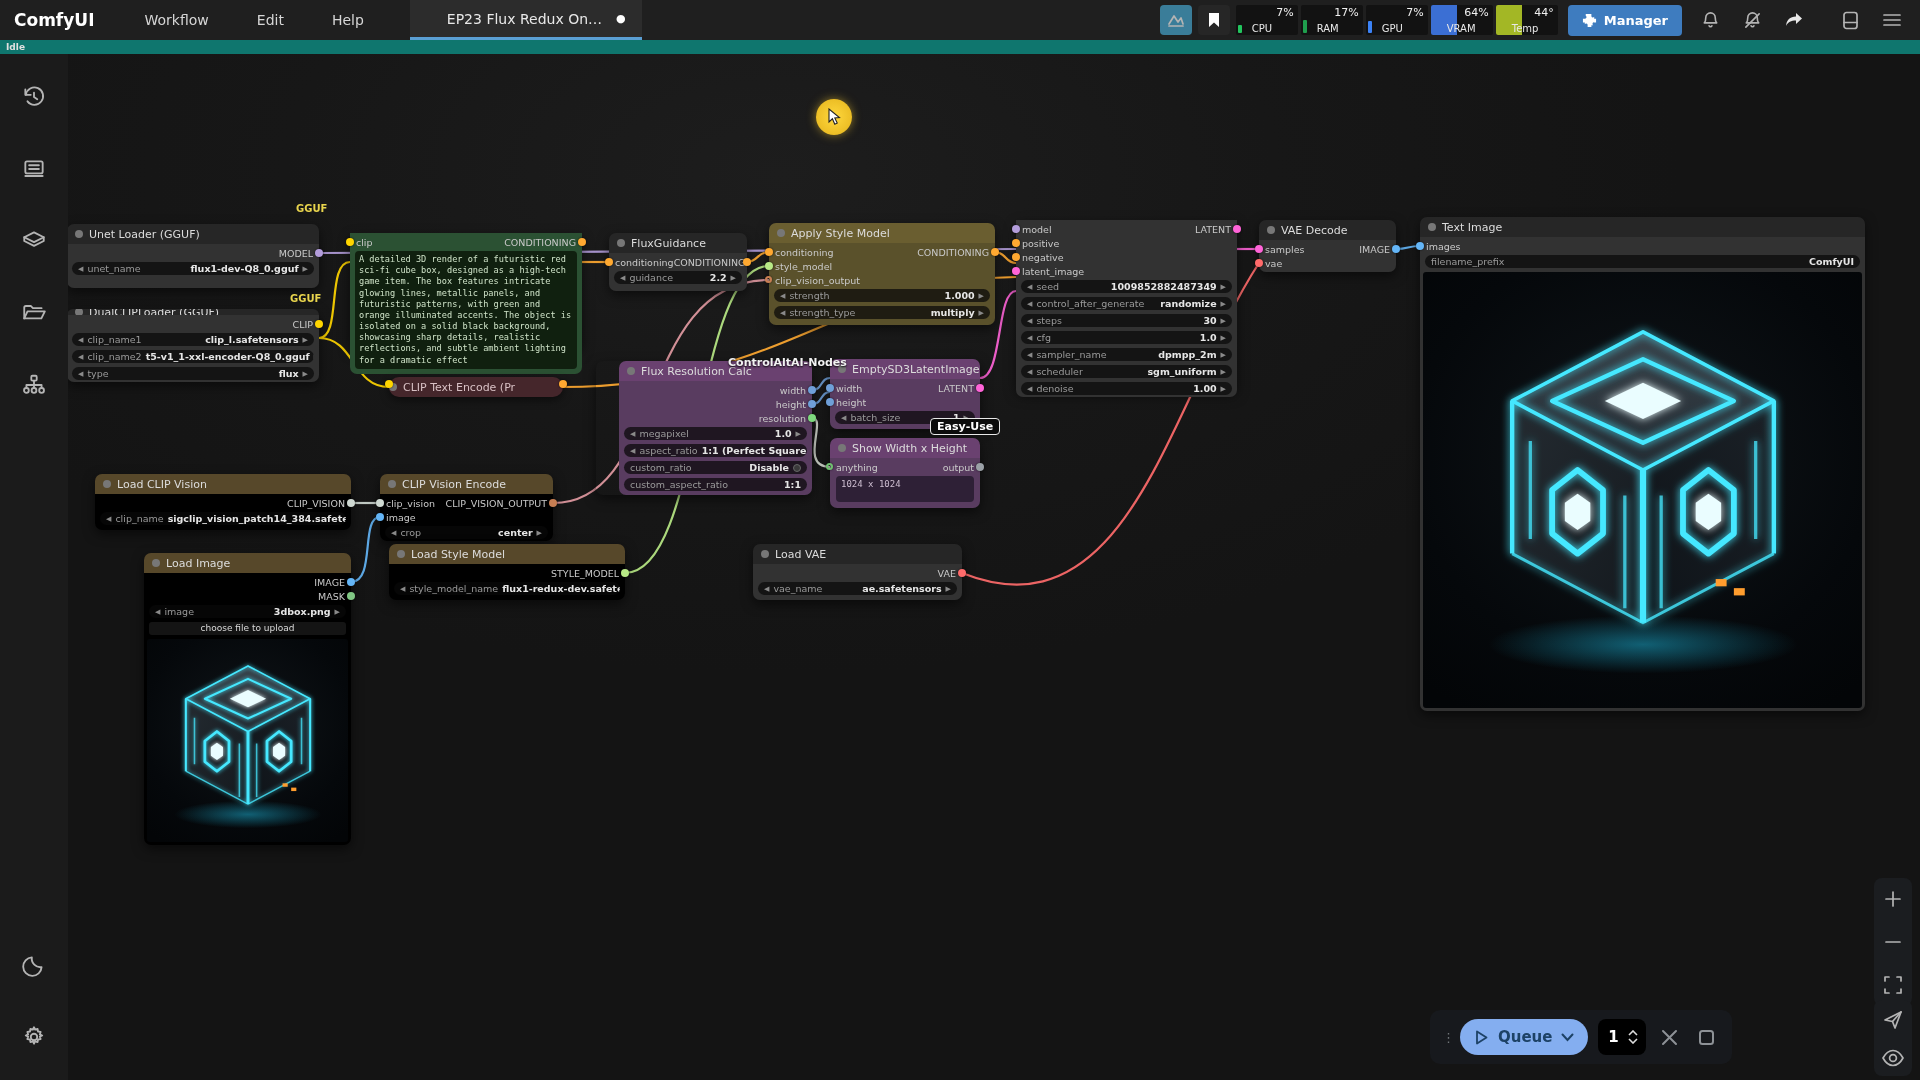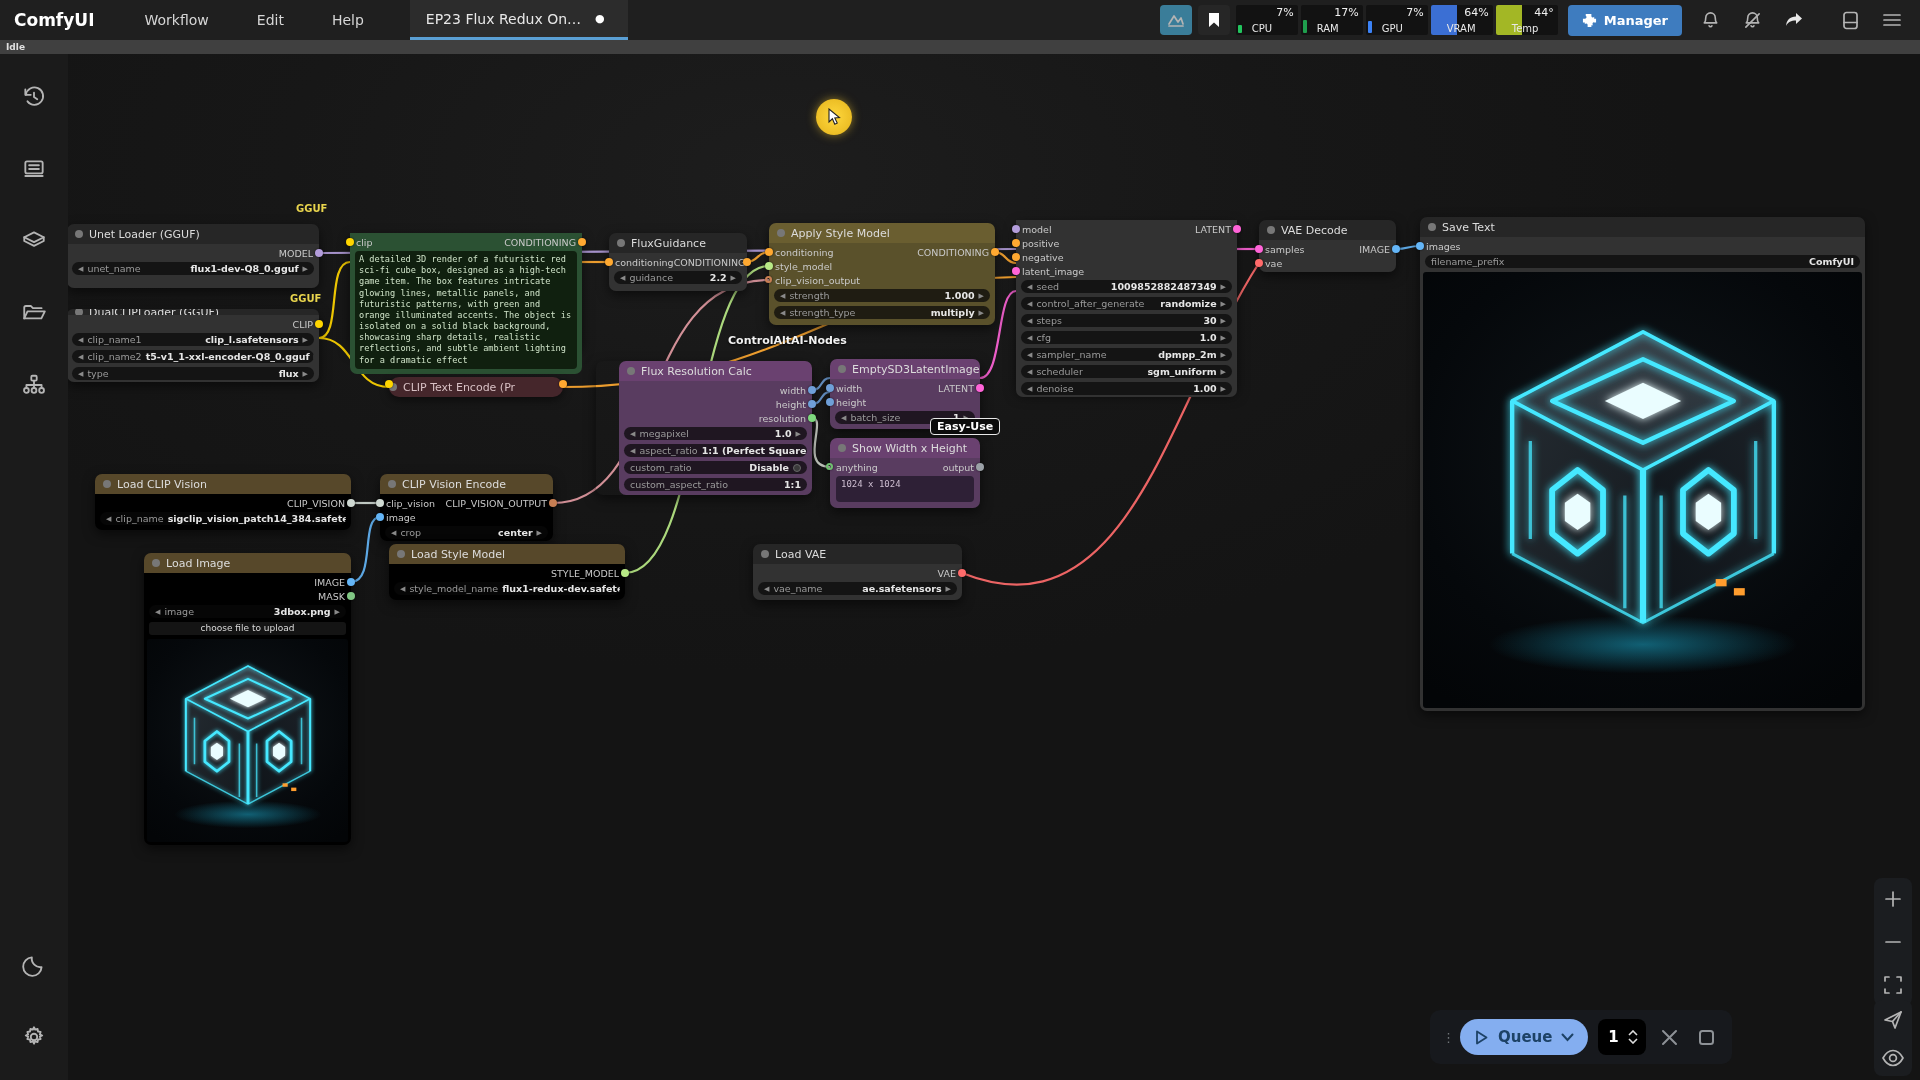--- a/index.html
+++ b/index.html
@@ -7,37 +7,37 @@
     font-family:"DejaVu Sans","Liberation Sans",sans-serif; }
   #stage { position:relative; width:1920px; height:1080px; background:#161616; overflow:hidden; }
 
   
   #menubar { position:absolute; left:0; top:0; width:1920px; height:40px; background:#1f1f1f;
     display:flex; align-items:center; z-index:50; }
   #logo { color:#fff; font-weight:bold; font-size:17px; padding:0 26px 0 14px; }
   .menu-item { color:#d6d6d6; font-size:14px; padding:0 24px; height:40px; line-height:40px; cursor:default; }
   #tab { margin-left:22px; height:40px; min-width:218px; background:#2c2c2c; border-bottom:3px solid #5a9fd4;
     display:flex; align-items:center; gap:14px; padding:0 16px; }
-  #tab-title { color:#e8e8e8; font-size:14px; }
+  #tab-title { color:#e8e8e8; font-size:14px;margin-left:21px; }
   #tab-dot { color:#fff; font-size:11px; }
   #menubar-right { margin-left:auto; display:flex; align-items:center; gap:6px; padding-right:10px; height:40px; }
   .mb-iconbtn { width:32px; height:30px; border-radius:4px; background:#262626; display:flex;
     align-items:center; justify-content:center; }
   .mb-iconbtn.teal { background:#3a7d99; }
   .stat-badge { position:relative; width:62px; height:30px; background:#121212; border-radius:2px; overflow:hidden; }
   .stat-badge .bar { position:absolute; left:2px; bottom:2px; width:4px; border-radius:1px; }
   .stat-badge .block { position:absolute; left:0; top:0; bottom:0; width:26px; }
   .stat-badge .s-label { position:absolute; left:16px; bottom:1px; font-size:10px; color:#e8e8e8; z-index:2; }
   .stat-badge .s-value { position:absolute; right:4px; top:1px; font-size:11px; color:#f0f0f0; z-index:2; }
   #manager-btn { display:flex; align-items:center; gap:7px; background:#3e7cbf; color:#fff;
     font-size:13px; font-weight:bold; height:31px; padding:0 14px; border-radius:4px; margin:0 4px; }
   .mb-plain { width:36px; height:30px; display:flex; align-items:center; justify-content:center; }
 
   
-  #status-strip { position:absolute; left:0; top:40px; width:1920px; height:14px; background:#404040; z-index:49; }
+  #status-strip { position:absolute; left:0; top:40px; width:1920px; height:14px; background:#0f766e; z-index:49; }
   #status-text { color:#e0e0e0; font-size:9px; font-weight:bold; padding-left:6px; line-height:14px; }
 
   
   #sidebar { position:absolute; left:0; top:54px; width:68px; height:1026px; background:#1b1b1b; z-index:48;
     display:flex; flex-direction:column; align-items:center; }
   .sb-icon { width:68px; height:58px; display:flex; align-items:center; justify-content:center; margin-top:14px; }
   .sb-spacer { flex:1; }
   svg.ic { stroke:#b4b4b4; fill:none; stroke-width:1.7; stroke-linecap:round; stroke-linejoin:round; }
 
   
@@ -627,21 +627,21 @@
             <span class="sdot din" style="background: rgb(255, 107, 107);"></span>
             <span class="sl-in">
               <span>vae</span>
             </span>
           </div>
         </div>
       </div>
       <div class="node v-gray" style="left: 1420px; top: 217px; width: 445px; height: 494px;">
         <div class="node-header">
           <span class="hdot"></span>
-          <span>Save Text</span>
+          <span>Text Image</span>
         </div>
         <div class="node-body">
           <div class="srow">
             <span class="sdot din" style="background: rgb(100, 181, 246);"></span>
             <span class="sl-in">
               <span>images</span>
             </span>
           </div>
           <div class="pill">
             <span class="wlabel">filename_prefix</span>
@@ -771,21 +771,21 @@
             <span class="wlabel">vae_name</span>
             <span class="wval">ae.safetensors</span>
             <span class="arr">▶</span>
           </div>
         </div>
       </div>
     </div>
   <div id="labels-layer">
       <div class="flabel lbl-gguf" style="left: 296px; top: 203px;">GGUF</div>
       <div class="flabel lbl-gguf" style="left: 290px; top: 293px;">GGUF</div>
-      <div class="flabel lbl-bold" style="left: 728px; top: 334px;">ControlAltAI-Nodes</div>
+      <div class="flabel lbl-bold" style="left: 728px; top: 356px;">ControlAltAI-Nodes</div>
       <div class="flabel lbl-pill" style="left: 930px; top: 418px;">Easy-Use</div>
     </div>
 
   <div id="cursor">
     <svg width="15" height="18" viewBox="0 0 15 18">
         <path d="M2 1 L2 14 L5.4 10.8 L7.8 16.2 L10.2 15.1 L7.8 9.9 L12.4 9.6 Z" fill="#fff" stroke="#222" stroke-width="1.1"></path>
       </svg>
   </div>
 
   <div id="queue-panel">

